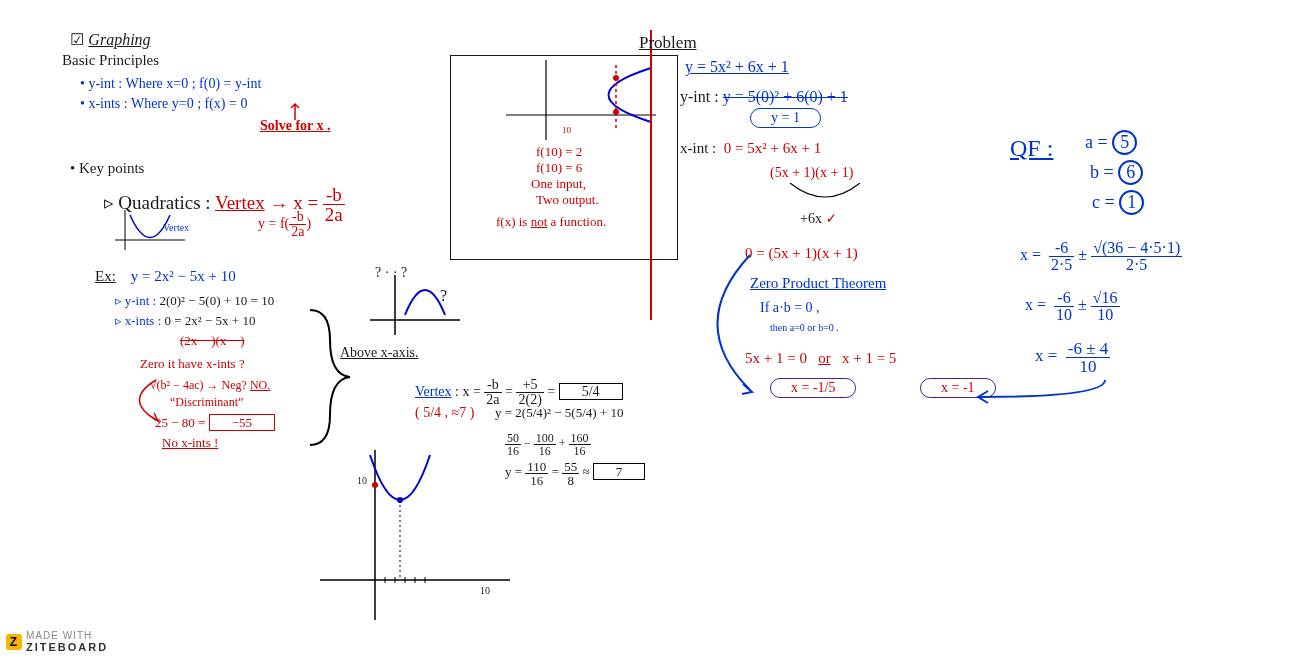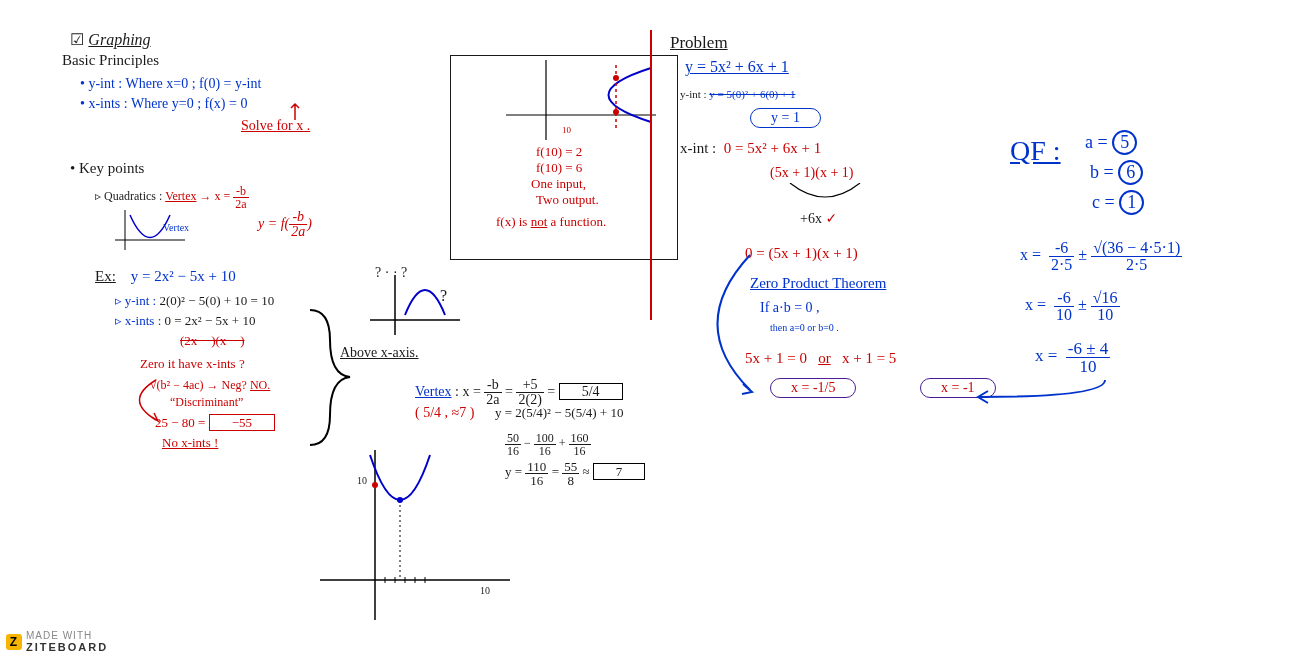--- a/index.html
+++ b/index.html
@@ -83,37 +83,37 @@
 <body>
 
 <div class="wb black" style="left:70px; top:30px; font-size:16px;">
   <span>☑</span>
   <span class="u" style="font-style:italic;">Graphing</span>
 </div>
 <div class="wb black" style="left:62px; top:52px; font-size:15px;">Basic Principles</div>
 
 <div class="wb blue" style="left:80px; top:76px; font-size:14px;">• y-int : Where x=0 ;  f(0) = y-int</div>
 <div class="wb blue" style="left:80px; top:96px; font-size:14px;">• x-ints : Where y=0 ;  f(x) = 0</div>
-<div class="wb red u" style="left:241px; top:118px; font-size:14px;">Solve for x .</div>
+<div class="wb red u" style="left:260px; top:118px; font-size:14px;font-weight:bold;">Solve for x .</div>
 
 <svg style="position:absolute; left:285px; top:100px;" width="20" height="22">
     <path d="M10 20 L10 4 M6 8 L10 4 L14 8" stroke="#cc0000" stroke-width="1.5" fill="none"></path>
   </svg>
 
 <div class="wb black" style="left:70px; top:160px; font-size:15px;">• Key points</div>
-<div class="wb" style="left:95px; top:185px; font-size:12px;">
+<div class="wb" style="left:104px; top:185px; font-size:19px;">
   <span class="black">▹ Quadratics :</span>
   <span class="red u">Vertex</span>
   <span class="red">→ x = </span>
   <span class="red frac">
       <span class="n">-b</span>
       <span class="d">2a</span>
     </span>
 </div>
-<div class="wb red" style="left:258px; top:210px; font-size:14px;font-style:italic;">
+<div class="wb red" style="left:258px; top:210px; font-size:14px;">
   <span>y = f(</span><span class="frac">
       <span class="n">-b</span>
       <span class="d">2a</span>
     </span><span>)</span>
 </div>
 
 <svg style="position:absolute; left:115px; top:210px;" width="70" height="40">
   <line x1="10" y1="0" x2="10" y2="40" stroke="#000" stroke-width="1"></line>
   <line x1="0" y1="30" x2="70" y2="30" stroke="#000" stroke-width="1"></line>
   <path d="M15 5 Q35 50 55 5" stroke="#00c" stroke-width="1.5" fill="none"></path>
@@ -243,24 +243,24 @@
   <div class="wb red" style="position:static; margin-left:35px;">One input,</div>
   <div class="wb red" style="position:static; margin-left:40px;">Two output.</div>
   <div class="wb red" style="position:static; margin-top:6px;">
     f(x) is <span class="u">not</span> a function.
   </div>
 </div>
 <div class="wb red" style="left:562px; top:125px; font-size:9px;">10</div>
 
 <div class="vdiv"></div>
 
-<div class="wb black u" style="left:670px; top:33px; font-size:17px;">Problem</div>
+<div class="wb black u" style="left:639px; top:33px; font-size:17px;">Problem</div>
 <div class="wb blue u" style="left:685px; top:58px; font-size:16px;">y = 5x² + 6x + 1</div>
 
-<div class="wb" style="left:680px; top:88px; font-size:11px;">
+<div class="wb" style="left:680px; top:88px; font-size:16px;">
   <span class="black">y-int :</span>
   <span class="blue strike">y = 5(0)² + 6(0) + 1</span>
 </div>
 <div class="wb blue" style="left:750px; top:108px; font-size:14px;">
   <span class="ovalred" style="border-color:#0033cc">y = 1</span>
 </div>
 
 <div class="wb" style="left:680px; top:140px; font-size:15px;">
   <span class="black">x-int :</span>&nbsp;
   <span class="red">0 = 5x² + 6x + 1</span>
@@ -292,21 +292,21 @@
 
 <svg style="position:absolute; left:680px; top:250px;" width="90" height="150">
   <path d="M70 5 Q5 75 70 140" stroke="#0033cc" stroke-width="2" fill="none"></path>
   <path d="M63 134 L72 142 L62 144" stroke="#0033cc" stroke-width="2" fill="none"></path>
 </svg>
 <svg style="position:absolute; left:970px; top:375px;" width="140" height="30">
   <path d="M135 5 Q135 22 10 22" stroke="#0033cc" stroke-width="2" fill="none"></path>
   <path d="M18 16 L8 22 L18 28" stroke="#0033cc" stroke-width="2" fill="none"></path>
 </svg>
 
-<div class="wb blue" style="left:1010px; top:135px; font-size:28px;">
+<div class="wb blue" style="left:1010px; top:135px; font-size:24px;">
   <span class="u">QF :</span>
 </div>
 <div class="wb blue" style="left:1085px; top:130px; font-size:18px;">
   <span>a =</span> <span class="circ" style="border-color:#0033cc">5</span>
 </div>
 <div class="wb blue" style="left:1090px; top:160px; font-size:18px;">
   <span>b =</span> <span class="circ" style="border-color:#0033cc">6</span>
 </div>
 <div class="wb blue" style="left:1092px; top:190px; font-size:18px;">
   <span>c =</span> <span class="circ" style="border-color:#0033cc">1</span>

